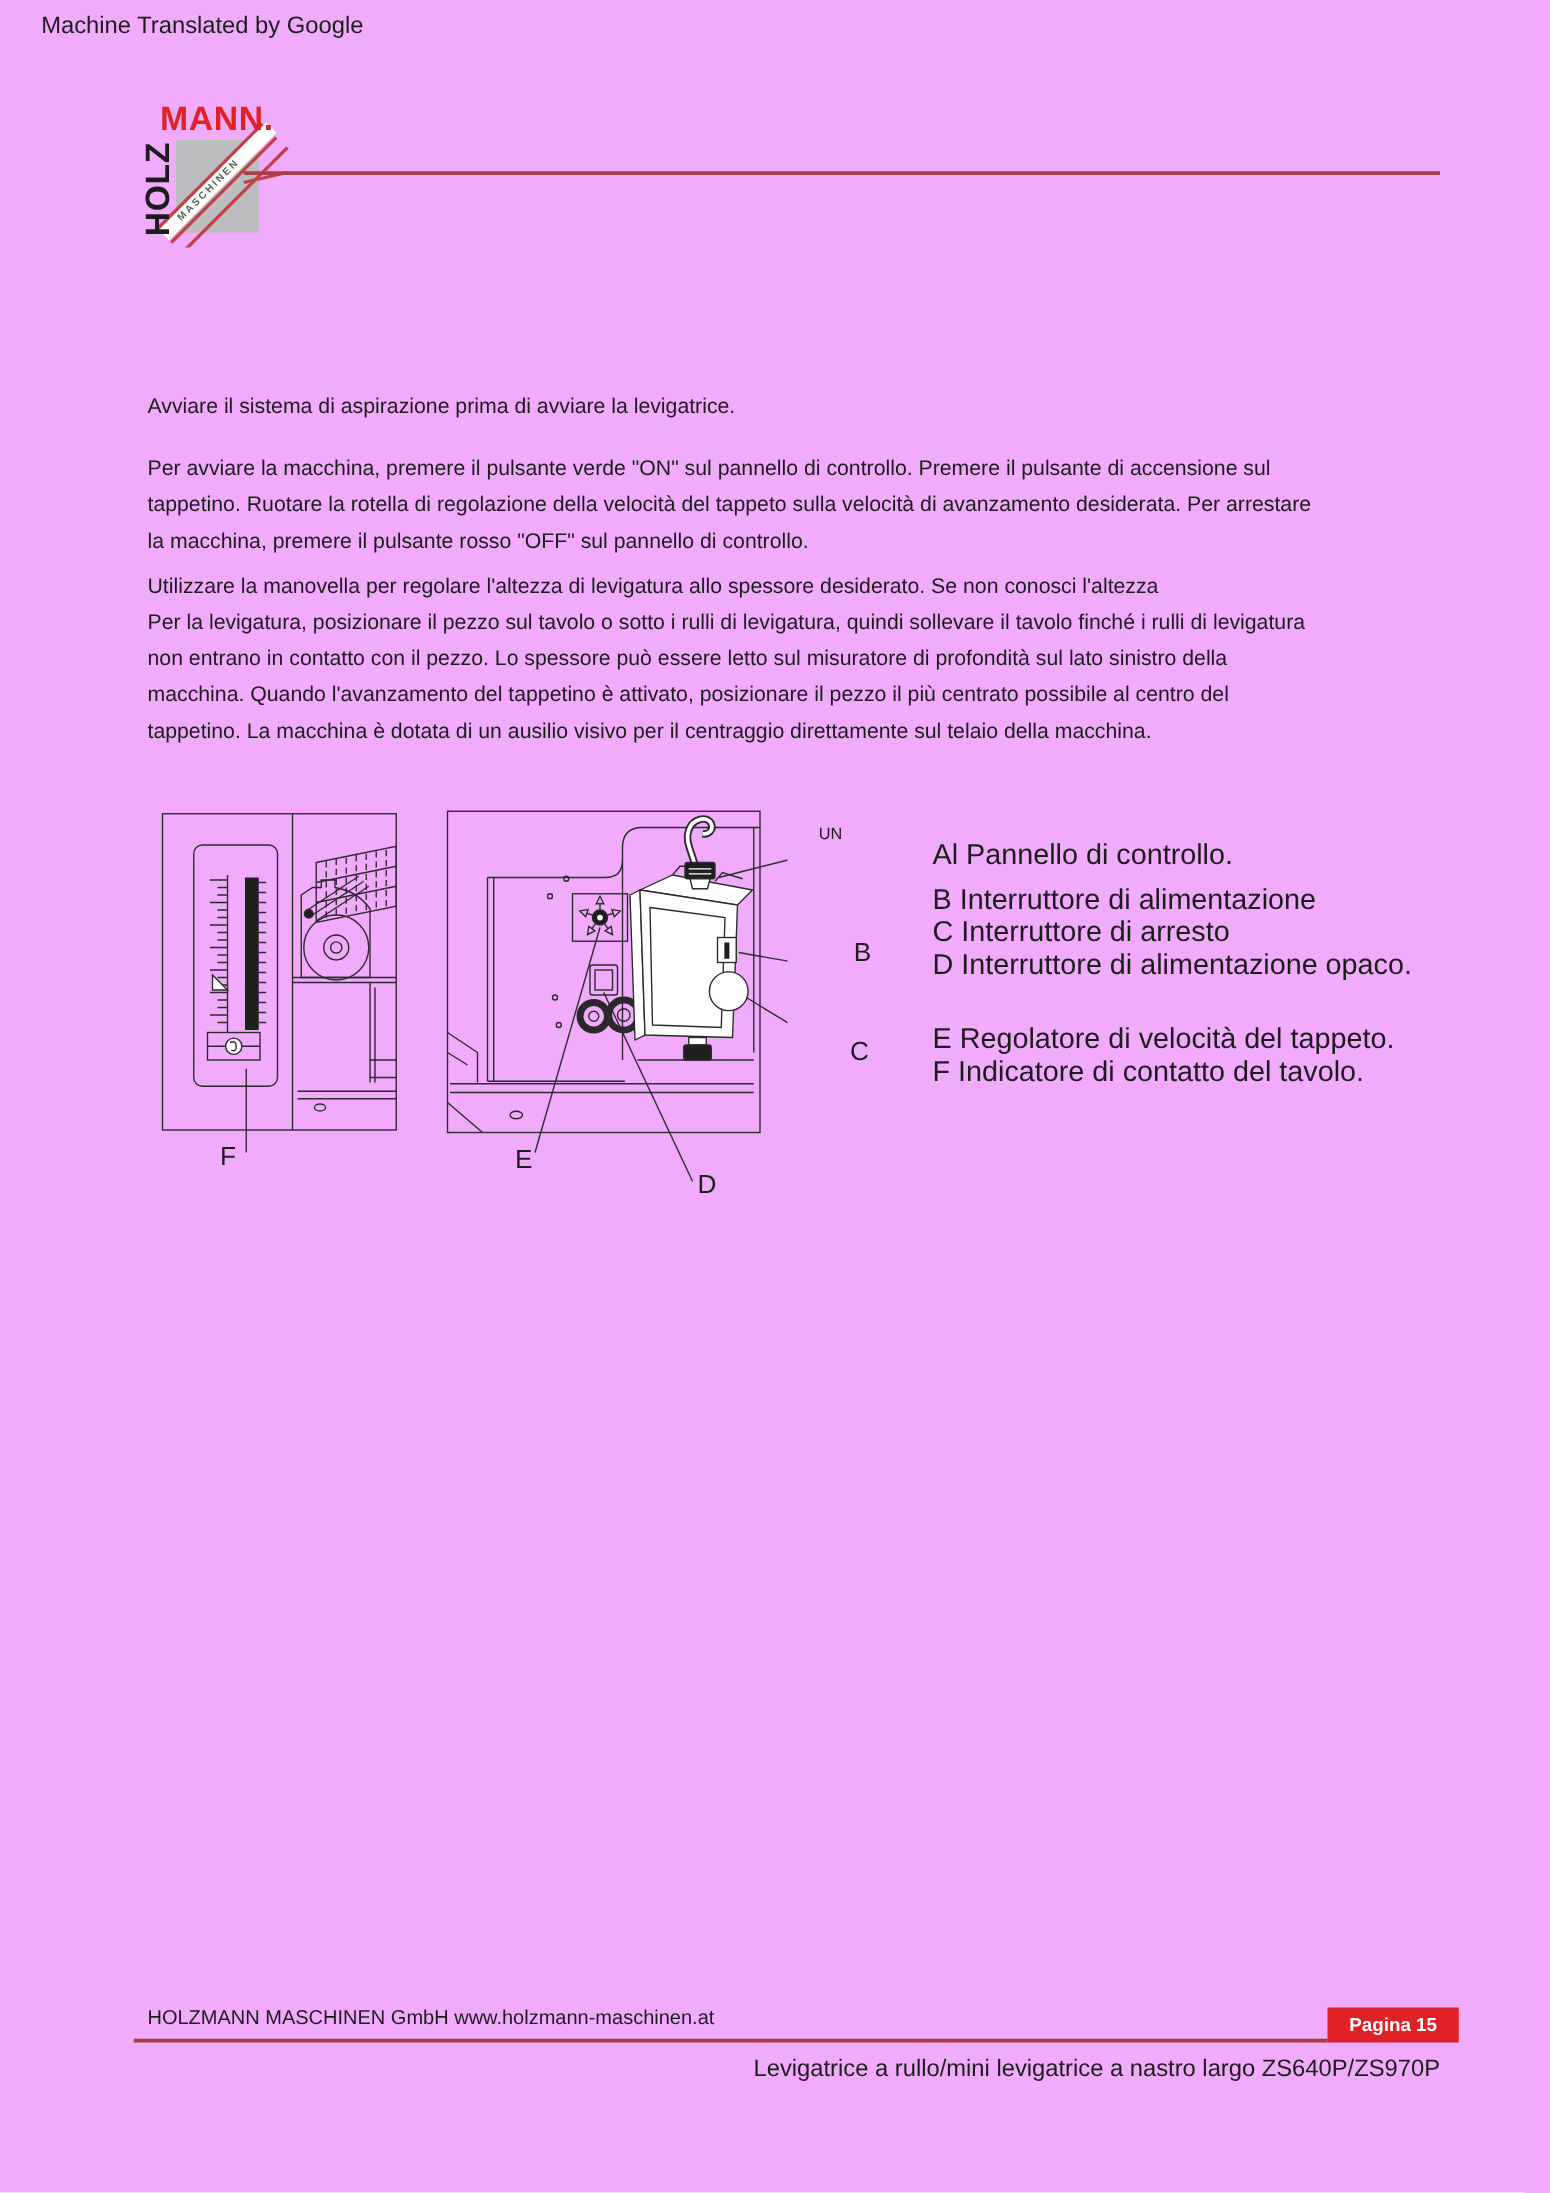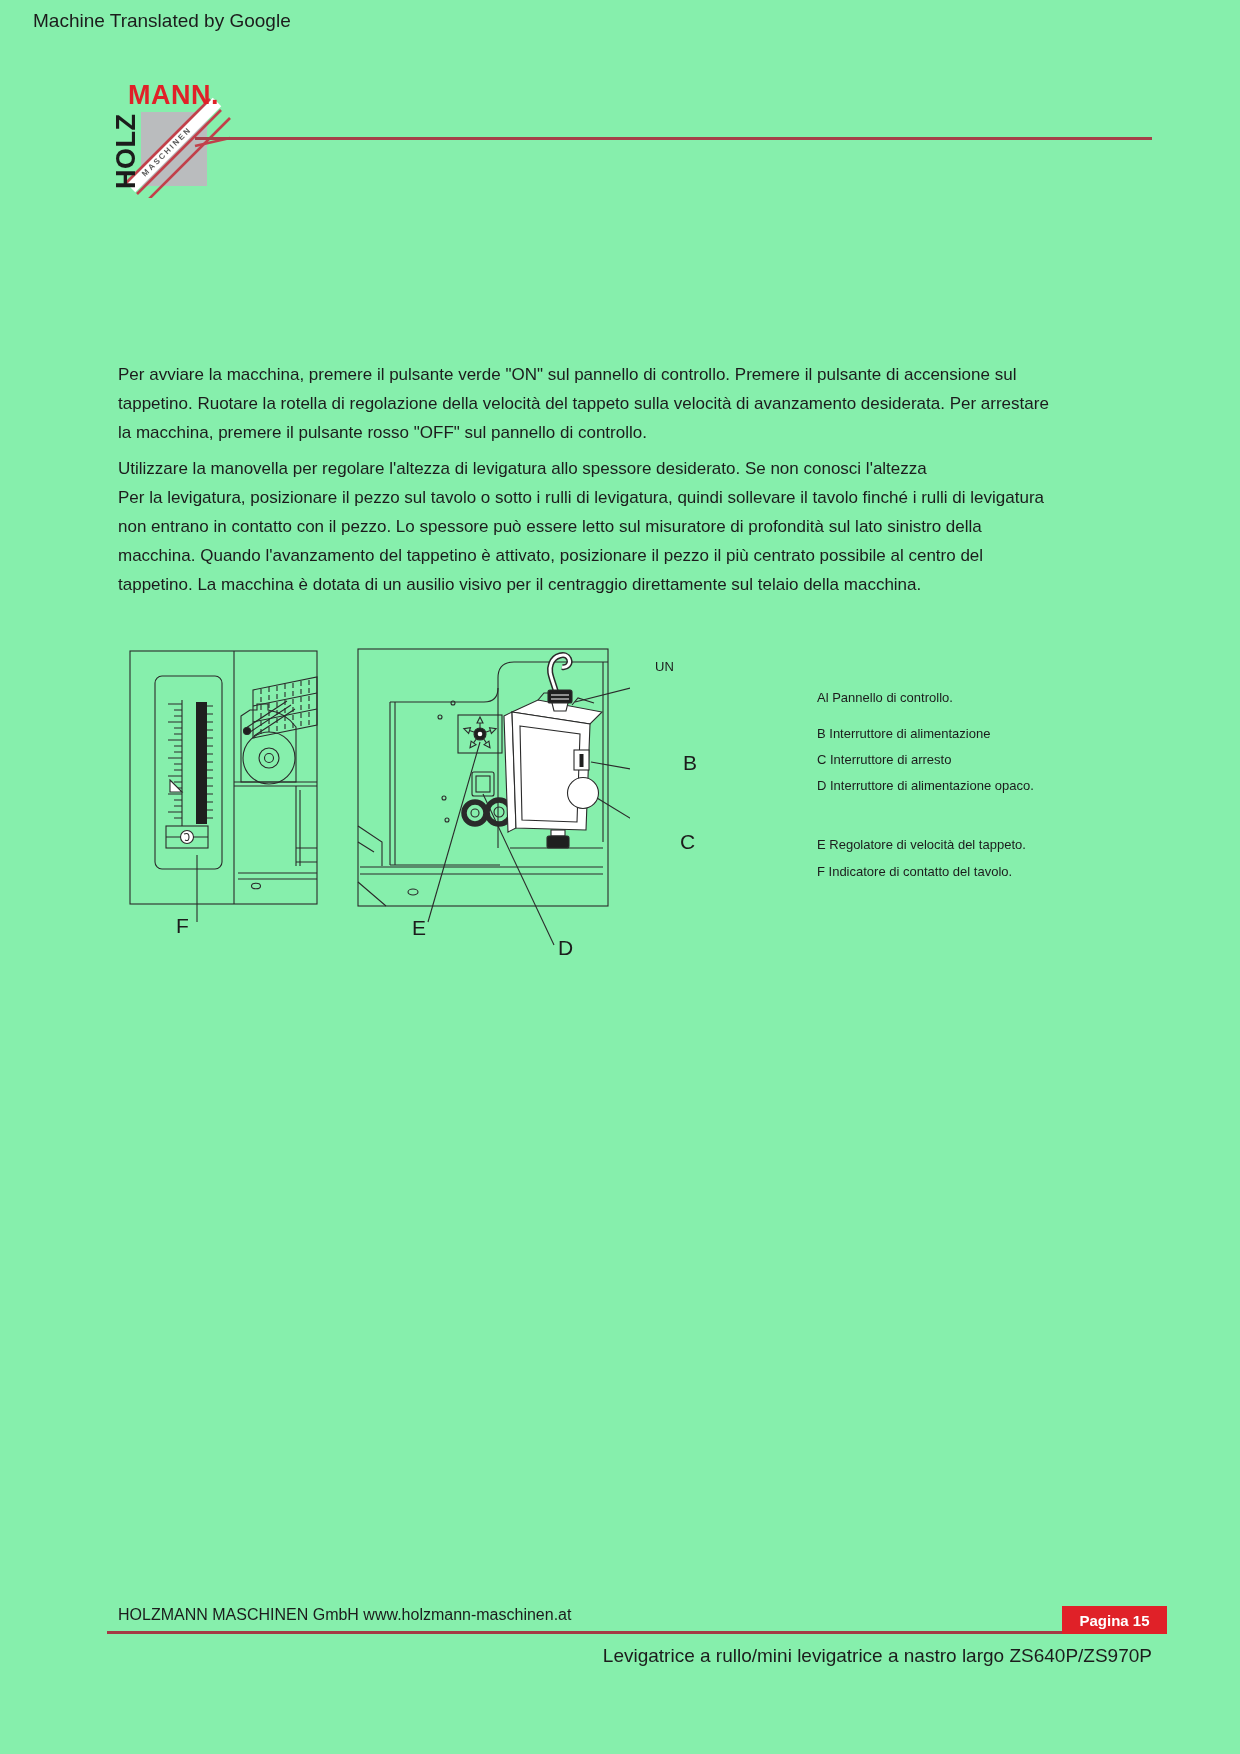--- a/index.html
+++ b/index.html
@@ -1,30 +1,30 @@
 <!DOCTYPE html>
 <html><head>
 <meta charset="utf-8">
 <style>
   html,body{margin:0;padding:0;background:#ffffff;}
   #page{
-    position:relative;width:1240px;height:1754px;background:#86efac;
+    position:relative;width:1240px;height:1754px;background:#f0abfc;
     font-family:"Liberation Sans","DejaVu Sans",sans-serif;color:#1c1c1c;overflow:hidden;
   }
   .abs{position:absolute;}
   #translation-note{left:33px;top:10px;font-size:19px;}
   #brand-rule{left:195px;top:137px;width:957px;height:3px;background:#a64049;}
   h1#heading{left:118px;top:234px;margin:0;font-size:29px;font-weight:bold;letter-spacing:-0.3px;}
   .para{left:118px;width:1045px;font-size:17px;line-height:29px;white-space:pre-line;}
   #p1{top:310px;}
   #p2{top:360px;}
   #p3{top:454px;}
   .dlabel{font-size:21px;color:#1c1c1c;}
   #label-un{font-size:13px;font-weight:400;}
-  .legend-line{left:817px;font-size:13px;margin-top:20px;}
+  .legend-line{left:746px;font-size:23px;}
   #footer-company{left:118px;top:1606px;font-size:16px;}
   #footer-rule{left:107px;top:1631px;width:955px;height:3px;background:#a43a44;}
   #page-badge{left:1062px;top:1606px;width:105px;height:28px;background:#e02128;
     color:#ffffff;font-size:15px;font-weight:bold;display:flex;align-items:center;justify-content:center;}
   #footer-product{right:88px;top:1645px;font-size:19px;}
   svg{display:block;}
   .ln{stroke:#2a2a2a;stroke-width:1.1;fill:none;}
   .lnf{stroke:#2a2a2a;stroke-width:1.1;fill:#ffffff;}
 </style>
 </head>
@@ -41,20 +41,21 @@
     <line x1="42" y1="136" x2="126" y2="52" stroke="#c2404a" stroke-width="2.6"></line>
     <line x1="54" y1="141" x2="135" y2="60" stroke="#c2404a" stroke-width="2.6"></line>
     <line x1="100" y1="88" x2="135" y2="80" stroke="#c2404a" stroke-width="2.6"></line>
     <text transform="translate(50,119) rotate(-45)" font-size="8" letter-spacing="2" fill="#5a5a5a" font-weight="bold">MASCHINEN</text>
     <text transform="translate(40,131) rotate(-90)" font-size="27" font-weight="bold" fill="#1c1c1c" letter-spacing="0.5">HOLZ</text>
     <text x="33" y="46" font-size="27" font-weight="bold" fill="#e02128" letter-spacing="0.5">MANN.</text>
   </svg>
   <div class="abs" id="brand-rule"></div>
 
 
+  <div class="abs para" id="p1">Avviare il sistema di aspirazione prima di avviare la levigatrice.</div>
   <div class="abs para" id="p3">Utilizzare la manovella per regolare l'altezza di levigatura allo spessore desiderato. Se non conosci l'altezza
 Per la levigatura, posizionare il pezzo sul tavolo o sotto i rulli di levigatura, quindi sollevare il tavolo finché i rulli di levigatura
 non entrano in contatto con il pezzo. Lo spessore può essere letto sul misuratore di profondità sul lato sinistro della
 macchina. Quando l'avanzamento del tappetino è attivato, posizionare il pezzo il più centrato possibile al centro del
 tappetino. La macchina è dotata di un ausilio visivo per il centraggio direttamente sul telaio della macchina.</div>
   <div class="abs para" id="p2">Per avviare la macchina, premere il pulsante verde "ON" sul pannello di controllo. Premere il pulsante di accensione sul
 tappetino. Ruotare la rotella di regolazione della velocità del tappeto sulla velocità di avanzamento desiderata. Per arrestare
 la macchina, premere il pulsante rosso "OFF" sul pannello di controllo.</div>
 
   <svg class="abs" style="left:110px;top:630px" width="520" height="340" viewBox="0 0 520 340">

